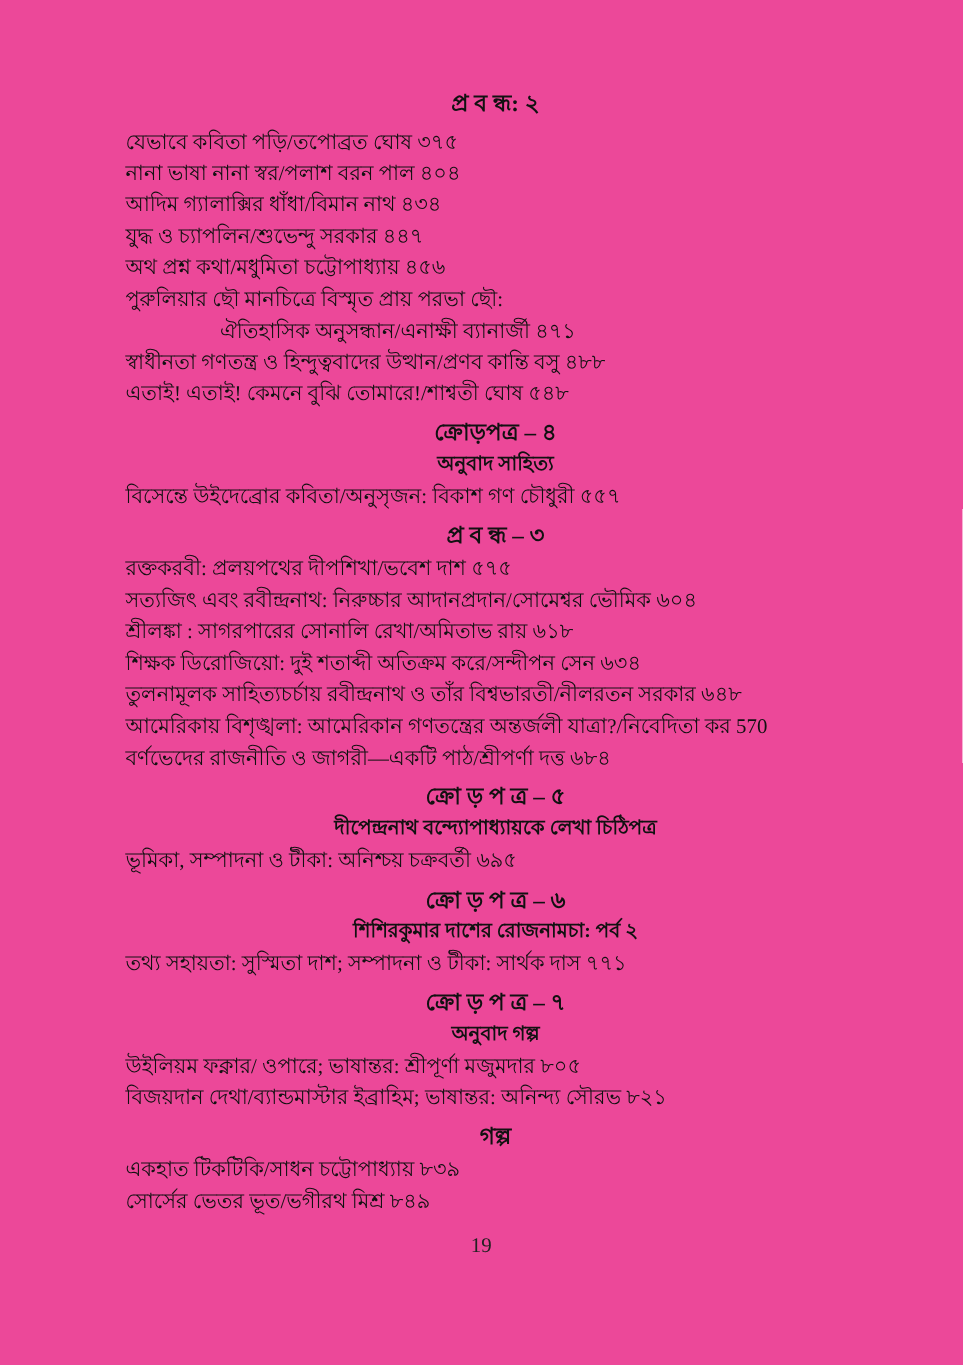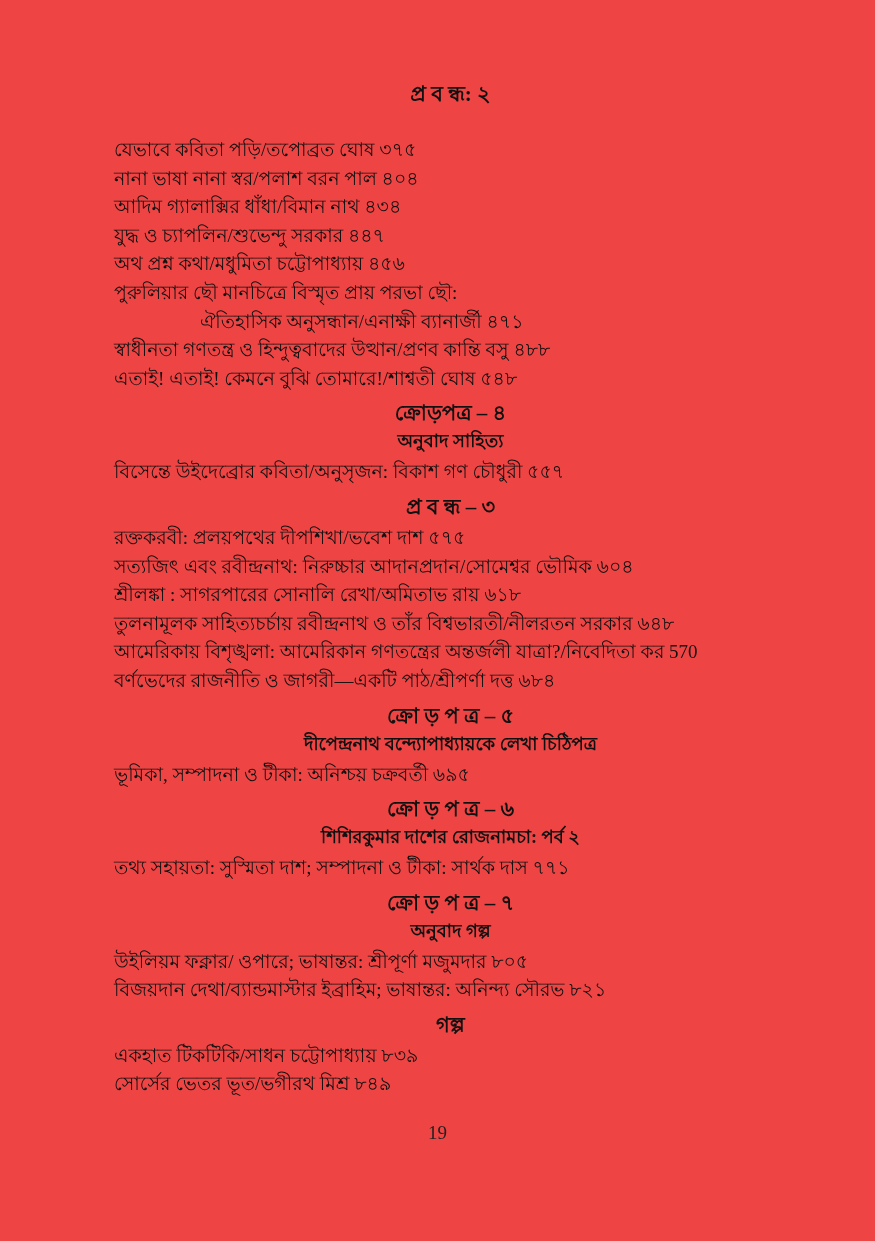--- a/index.html
+++ b/index.html
@@ -12,21 +12,21 @@
     height: 1241px;
     overflow: hidden;
     font-family: "Liberation Serif", "DejaVu Serif", serif;
     color: #111111;
   }
   .page {
     box-sizing: border-box;
     width: 875px;
     height: 1241px;
     padding: 80px 88px 0 114px;
-    background: #ef4444;
+    background: #ec4899;
     position: relative;
   }
   .sec-heading {
     margin: 0;
     padding: 0;
     font-size: 21px;
     font-weight: bold;
     text-align: center;
     line-height: 28px;
   }
@@ -37,21 +37,21 @@
     font-size: 18px;
     font-weight: bold;
     text-align: center;
     line-height: 28px;
   }
   .entries {
     margin: 0;
     padding: 0;
     list-style: none;
   }
-  .entries.after-heading { margin-top: 28px; }
+  .entries.after-heading { margin-top: 8px; }
   .entries.tight { margin-top: 3px; }
   .entry {
     margin: 0;
     padding: 0;
     font-size: 19px;
     line-height: 28.6px;
     white-space: nowrap;
   }
   .entry.indented { padding-left: 86px; }
   .page-number {
@@ -86,20 +86,21 @@
   <h3 class="sec-subheading">অনুবাদ সাহিত্য</h3>
   <ul class="entries tight">
     <li class="entry">বিসেন্তে উইদেব্রোর কবিতা/অনুসৃজন: বিকাশ গণ চৌধুরী ৫৫৭</li>
   </ul>
 
   <h2 class="sec-heading spaced-top">প্র ব ন্ধ – ৩</h2>
   <ul class="entries tight">
     <li class="entry">রক্তকরবী: প্রলয়পথের দীপশিখা/ভবেশ দাশ ৫৭৫</li>
     <li class="entry">সত্যজিৎ এবং রবীন্দ্রনাথ: নিরুচ্চার আদানপ্রদান/সোমেশ্বর ভৌমিক ৬০৪</li>
     <li class="entry">শ্রীলঙ্কা : সাগরপারের সোনালি রেখা/অমিতাভ রায় ৬১৮</li>
+    <li class="entry">শিক্ষক ডিরোজিয়ো: দুই শতাব্দী অতিক্রম করে/সন্দীপন সেন ৬৩৪</li>
     <li class="entry">তুলনামূলক সাহিত্যচর্চায় রবীন্দ্রনাথ ও তাঁর বিশ্বভারতী/নীলরতন সরকার ৬৪৮</li>
     <li class="entry">আমেরিকায় বিশৃঙ্খলা: আমেরিকান গণতন্ত্রের অন্তর্জলী যাত্রা?/নিবেদিতা কর 570</li>
     <li class="entry">বর্ণভেদের রাজনীতি ও জাগরী—একটি পাঠ/শ্রীপর্ণা দত্ত ৬৮৪</li>
   </ul>
 
   <h2 class="sec-heading spaced-top">ক্রো ড় প ত্র  – ৫</h2>
   <h3 class="sec-subheading">দীপেন্দ্রনাথ বন্দ্যোপাধ্যায়কে লেখা চিঠিপত্র</h3>
   <ul class="entries tight">
     <li class="entry">ভূমিকা, সম্পাদনা ও টীকা: অনিশ্চয় চক্রবর্তী ৬৯৫</li>
   </ul>

